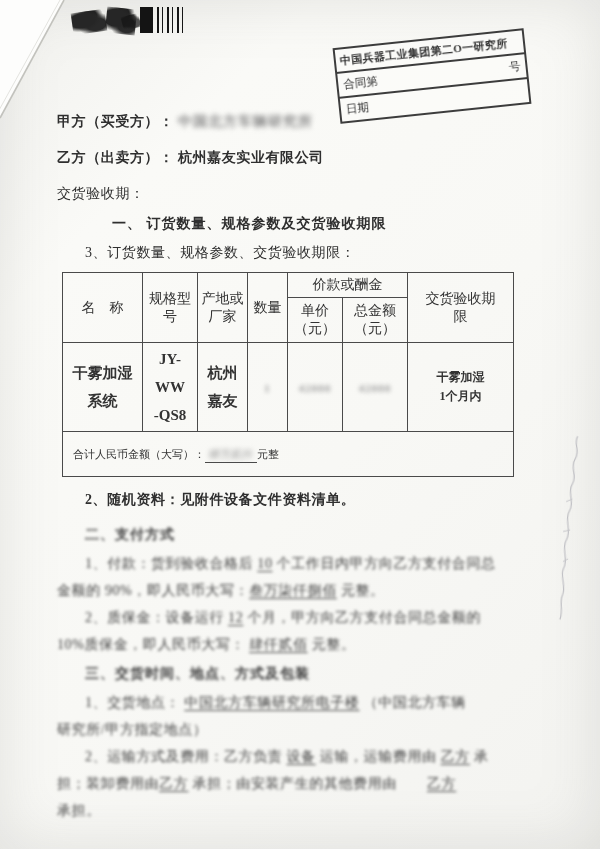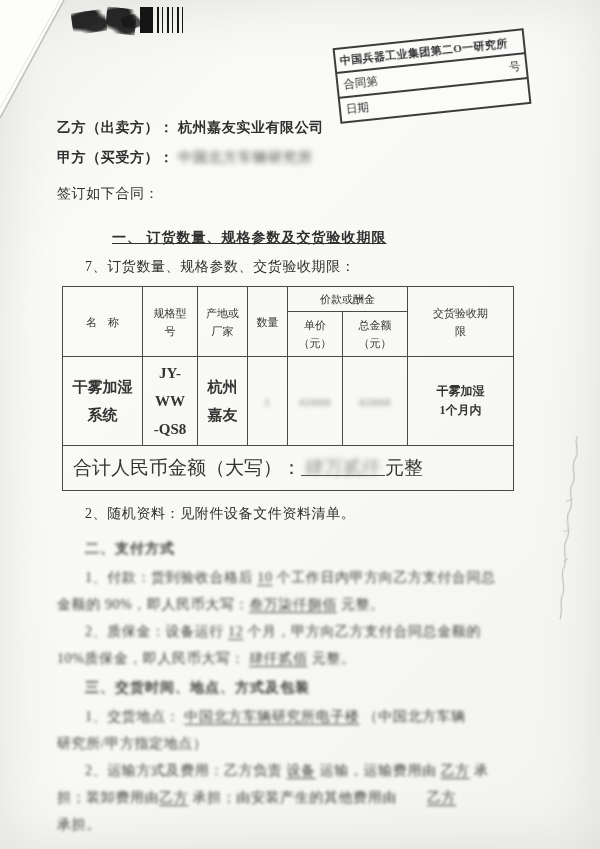--- a/index.html
+++ b/index.html
@@ -34,42 +34,42 @@
   }
   .stamp-title{font-weight:bold;font-size:11px;letter-spacing:.4px;padding:4px 3px 3px 4px;white-space:nowrap;}
   .stamp-row{border-top:2px solid #3c3c3c;font-size:11.5px;padding:4px 5px;display:flex;justify-content:space-between;min-height:15px;}
   
   .content{position:absolute;left:57px;top:107px;width:482px;}
   .line{white-space:nowrap;font-size:14px;letter-spacing:.6px;line-height:26px;}
   .party{font-weight:bold;line-height:30px;}
   .party .pname{font-weight:bold;}
   .pre{line-height:29px;}
   .indent{padding-left:28px;}
-  .h-one{font-weight:bold;padding-left:55px;line-height:28px;margin-top:16px;letter-spacing:1px;text-decoration:underline;}
+  .h-one{font-weight:bold;padding-left:55px;line-height:28px;margin-top:2px;letter-spacing:1px;}
   .sec-head{font-weight:bold;letter-spacing:1px;}
   
   .redact-name{filter:blur(2.4px);color:#8a8a8a;letter-spacing:1px;}
   .redact-num{filter:blur(2px);color:#9b9b9b;font-size:11px;letter-spacing:1px;}
   .redact-amt{filter:blur(2.4px);color:#8d8d8d;}
   .amt-underline{border-bottom:1px solid #4a4a4a;padding:0 4px;display:inline-block;line-height:15px;}
   
   table.order{border-collapse:collapse;margin:6px 0 0 5px;table-layout:fixed;width:451px;}
   table.order td{border:1px solid #4a4a4a;text-align:center;vertical-align:middle;
-    white-space:pre-line;font-size:11px;line-height:18px;padding:2px;color:#333;}
+    white-space:pre-line;font-size:14px;line-height:18px;padding:2px;color:#333;}
   td.grp{height:20px;line-height:16px;}
   td.sub{height:40px;margin-top:24px;}
   tr.body-row td{height:63px;font-size:15px;line-height:28px;font-weight:bold;}
   td.small-cell{font-size:12px !important;line-height:19px !important;}
-  tr.total-row td{height:40px;text-align:left;padding-left:10px;font-size:19px;white-space:nowrap;}
+  tr.total-row td{height:40px;text-align:left;padding-left:10px;font-size:11px;white-space:nowrap;}
   
   .soft{filter:blur(1.45px);color:#3d3d3d;}
   .soft .line{line-height:27px;}
   .u{text-decoration:underline;text-underline-offset:3px;}
   .u-wide{text-decoration:underline;text-underline-offset:3px;padding:0 26px;}
-  .mt6{margin-top:6px;} .mt8{margin-top:8px;} .mt10{margin-top:10px;} .mt2{margin-top:2px;}
+  .mt6{margin-top:6px;} .mt8{margin-top:8px;} .mt10{margin-top:10px;font-weight:bold;} .mt2{margin-top:2px;}
   
   .margin-note{position:absolute;right:16px;top:432px;opacity:.5;transform:rotate(4deg);filter:blur(.4px);}
 </style>
 </head>
 <body>
 
 <div class="page">
 
   <svg class="corner-svg" width="90" height="140" viewBox="0 0 90 140">
     <polygon points="0,0 64,0 0,118" fill="#fdfdfc"></polygon>
@@ -91,37 +91,37 @@
       <span>合同第</span>
       <span>号</span>
     </div>
     <div class="stamp-row">
       <span>日期</span>
     </div>
   </div>
 
   <div class="content">
 
+    <div class="line party">
+      <span>甲方（买受方）：</span>
+      <span class="redact-name">中国北方车辆研究所</span>
+    </div>
+
     <div class="line party mt6">
       <span>乙方（出卖方）：</span>
       <span class="pname">杭州嘉友实业有限公司</span>
     </div>
 
-    <div class="line party">
-      <span>甲方（买受方）：</span>
-      <span class="redact-name">中国北方车辆研究所</span>
-    </div>
-
     <div class="mt6">
-      <div class="line pre">签订如下合同：</div>
+      <div class="line pre">交货验收期：</div>
     </div>
 
     <div class="line h-one">一、 订货数量、规格参数及交货验收期限</div>
 
-    <div class="line indent mt2">7、订货数量、规格参数、交货验收期限：</div>
+    <div class="line indent mt2">3、订货数量、规格参数、交货验收期限：</div>
 
     <table class="order">
       <colgroup>
         <col style="width:80px">
           <col style="width:55px">
           <col style="width:50px">
         <col style="width:40px">
           <col style="width:55px">
           <col style="width:65px">
           <col style="width:106px">

